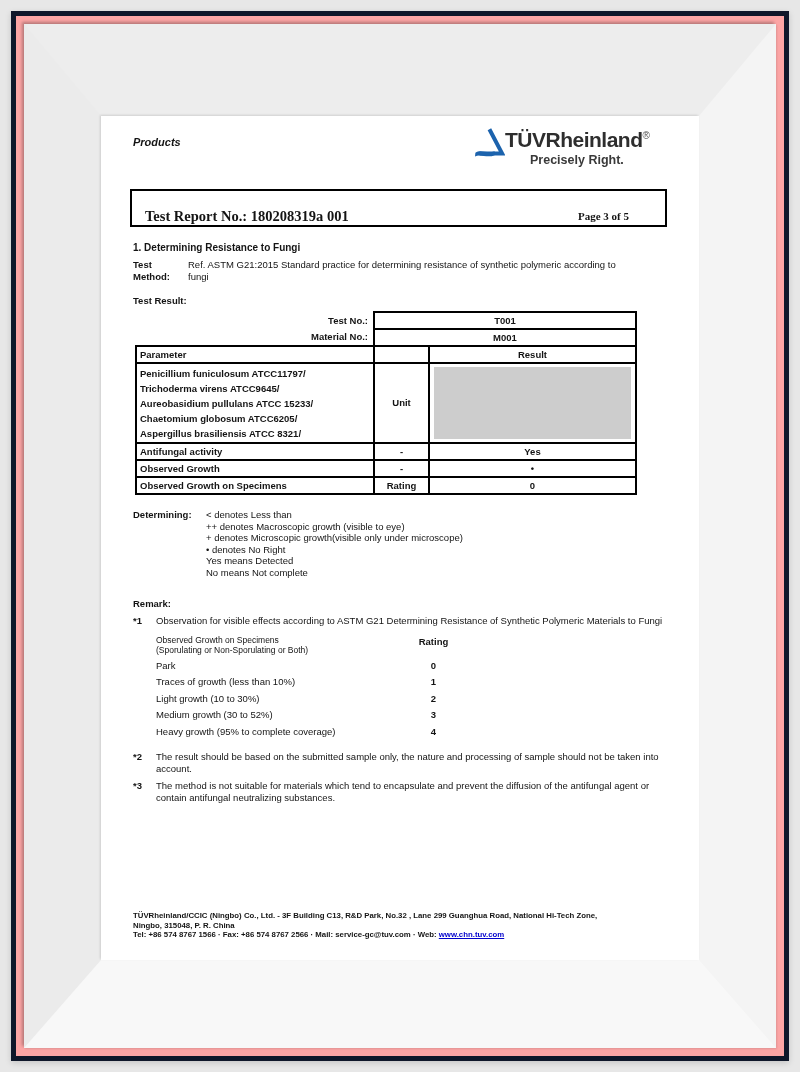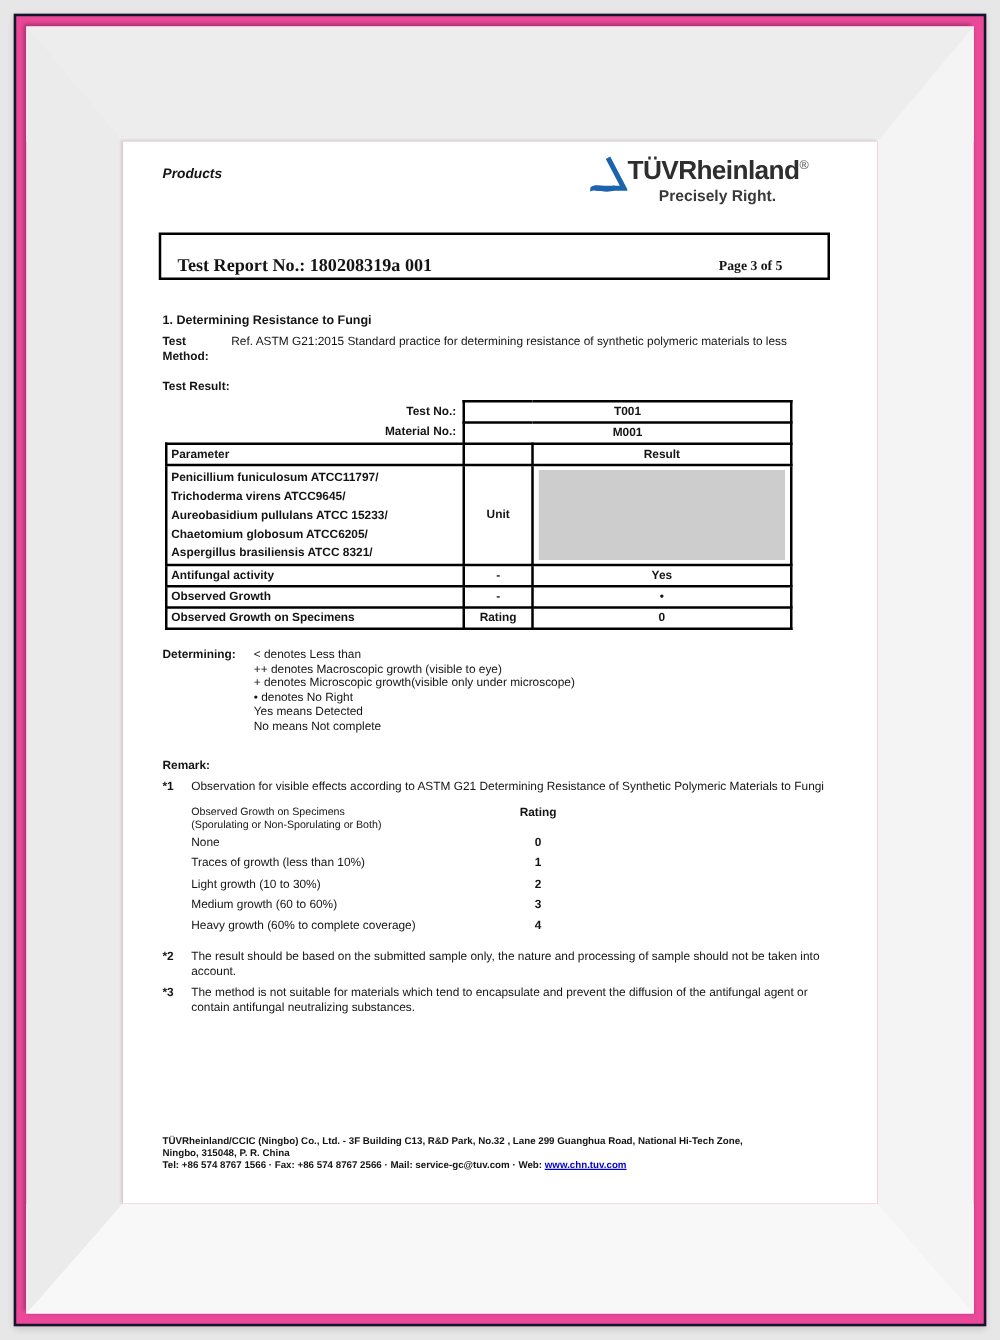--- a/index.html
+++ b/index.html
@@ -5,22 +5,22 @@
   html,body{margin:0;padding:0;}
   body{
     width:800px;height:1072px;position:relative;overflow:hidden;
     background:#e7e7e7;
     font-family:"Liberation Sans","DejaVu Sans",sans-serif;
     color:#141414;
   }
   
   .frame{
     position:absolute;inset:11px;
-    background:#ec4899;
-    border:2px solid #0f172a;
+    background:#fca5a5;
+    border:5px solid #0f172a;
     box-shadow:0 2px 6px rgba(0,0,0,0.15);
   }
   .mat{
     position:absolute;inset:8px;
     border-style:solid;
     border-width:92px 77px 88px 77px;
     border-color:#ededed #f4f4f4 #f8f8f8 #ebebeb;
     box-shadow:-2px -2px 3px rgba(0,0,0,0.28), 1px 1px 2px rgba(0,0,0,0.10);
   }
   .document{
@@ -53,21 +53,21 @@
     display:flex;align-items:center;justify-content:space-between;
     padding:16px 36px 0 13px;box-sizing:border-box;font-family:Liberation Serif, serif;
   }
   .report-title{font-size:14.5px;font-weight:bold;}
   .report-page{font-size:11px;font-weight:bold;}
   
   .content{
     position:absolute;left:32px;top:122px;width:545px;
     font-size:9.5px;line-height:12px;
   }
-  .sec-heading{font-size:10px;font-weight:bold;margin-top:16px;}
+  .sec-heading{font-size:10px;font-weight:bold;margin-top:4px;}
   .method-row{display:flex;margin-top:5px;}
   .method-label{width:55px;font-weight:bold;flex:none;}
   .method-text{width:450px;}
   .result-label{font-weight:bold;margin-top:12px;}
   
   .rtable{
     border-collapse:collapse;margin-top:4px;margin-left:2px;
     width:500px;table-layout:fixed;
     font-size:9.5px;font-weight:bold;line-height:12px;
   }
@@ -123,21 +123,21 @@
         <span class="report-title">Test Report No.: 180208319a 001</span>
         <span class="report-page">Page 3 of 5</span>
       </div>
 
       <div class="content">
 
         <div class="sec-heading">1. Determining Resistance to Fungi</div>
 
         <div class="method-row">
           <span class="method-label">Test Method:</span>
-          <span class="method-text">Ref. ASTM G21:2015 Standard practice for determining resistance of synthetic polymeric materials to less</span>
+          <span class="method-text">Ref. ASTM G21:2015 Standard practice for determining resistance of synthetic polymeric according to fungi</span>
         </div>
 
         <div class="result-label">Test Result:</div>
 
         <table class="rtable">
           <colgroup>
               <col style="width:238px">
               <col style="width:55px">
               <col style="width:207px">
             </colgroup>
@@ -207,37 +207,37 @@
 
         <div class="rating-table">
           <div class="rating-row rating-head">
             <span class="rating-desc">
               <div>Observed Growth on Specimens</div>
               <div>(Sporulating or Non-Sporulating or Both)</div>
             </span>
             <span class="rating-val">Rating</span>
           </div>
           <div class="rating-row">
-            <span class="rating-desc">None</span>
+            <span class="rating-desc">Park</span>
             <span class="rating-val">0</span>
           </div>
           <div class="rating-row">
             <span class="rating-desc">Traces of growth (less than 10%)</span>
             <span class="rating-val">1</span>
           </div>
           <div class="rating-row">
             <span class="rating-desc">Light growth (10 to 30%)</span>
             <span class="rating-val">2</span>
           </div>
           <div class="rating-row">
-            <span class="rating-desc">Medium growth (60 to 60%)</span>
+            <span class="rating-desc">Medium growth (30 to 52%)</span>
             <span class="rating-val">3</span>
           </div>
           <div class="rating-row">
-            <span class="rating-desc">Heavy growth (60% to complete coverage)</span>
+            <span class="rating-desc">Heavy growth (95% to complete coverage)</span>
             <span class="rating-val">4</span>
           </div>
         </div>
 
         <div class="remark-item" style="margin-top:13px;">
           <span class="remark-marker">*2</span>
           <span class="remark-text">The result should be based on the submitted sample only, the nature and processing of sample should not be taken into account.</span>
         </div>
 
         <div class="remark-item">

